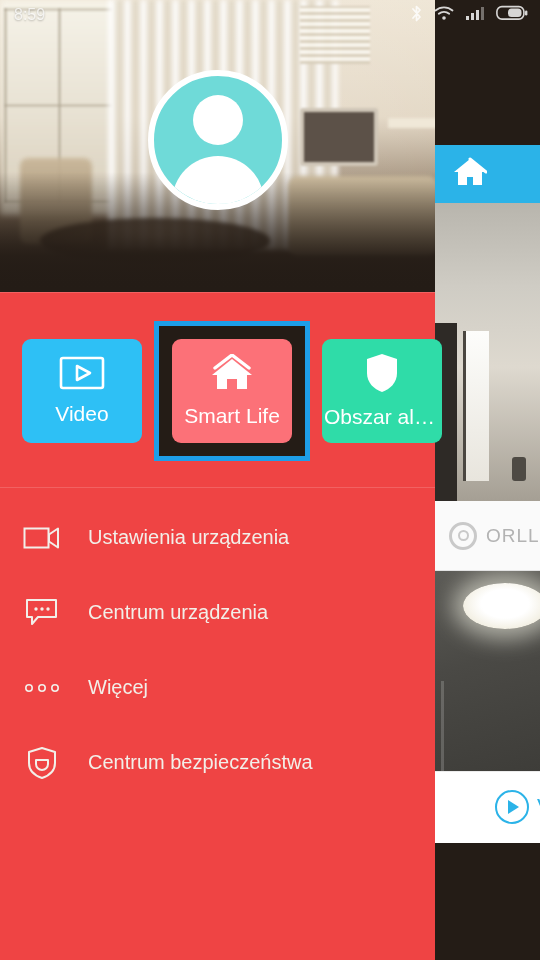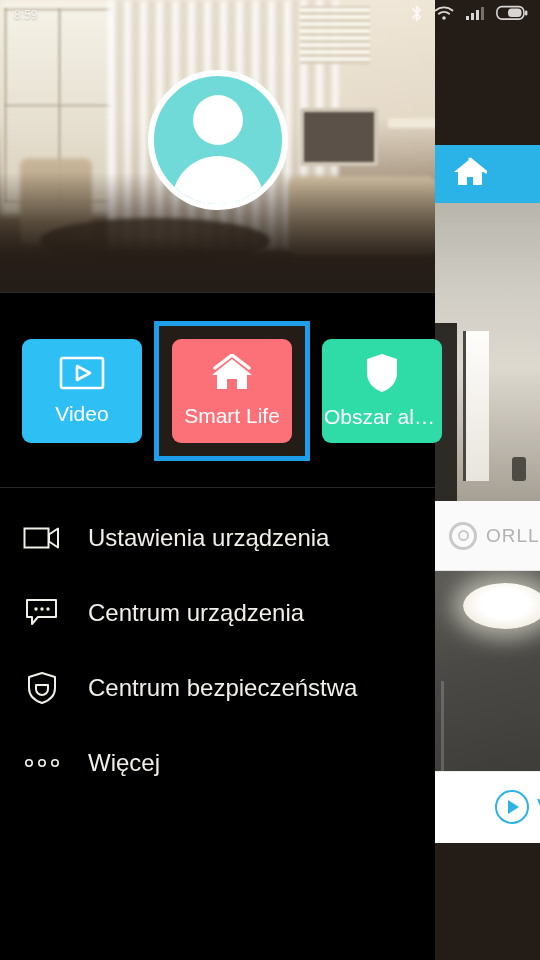--- a/index.html
+++ b/index.html
@@ -58,21 +58,21 @@
   .playcirc{
     width:34px; height:34px; border-radius:50%; border:2px solid #2bb3e8; flex:none;
     display:flex; align-items:center; justify-content:center;
   }
   .playcirc .tri{ width:0;height:0;border-left:11px solid #2bb3e8;border-top:7px solid transparent;border-bottom:7px solid transparent;margin-left:3px; }
   .playlabel{ color:#2bb3e8; font-size:22px; }
 
   
   .drawer{
     position:absolute; left:0; top:0; width:435px; height:960px;
-    background:#000000; z-index:5;
+    background:#ef4444; z-index:5;
   }
 
   
   .hdr{
     position:relative; height:292px; overflow:hidden;
     background:
       radial-gradient(circle at 78% 34%, rgba(255,255,255,.10), transparent 42%),
       linear-gradient(180deg,#efe6d6 0%,#e3d7c4 40%,#8a7660 72%,#3b2e23 92%,#241c16 100%);
   }
   .hdr .win{
@@ -149,21 +149,21 @@
     display:flex; flex-direction:column; align-items:center; justify-content:center; gap:12px;
   }
   .tile .label{ color:#ffffff; font-size:21px; white-space:nowrap; overflow:hidden;
                 text-overflow:ellipsis; max-width:116px; text-align:center; }
   .tile svg{ display:block; }
 
   
   .menu{ padding-top:12px; }
   .mrow{ display:flex; align-items:center; gap:26px; height:75px; padding-left:22px; }
   .mrow .ico{ width:40px; display:flex; align-items:center; justify-content:center; flex:none; }
-  .mrow .mlabel{ color:#f2efe9; font-size:24px; }
+  .mrow .mlabel{ color:#f2efe9; font-size:20px; }
 </style>
 </head>
 <body>
 
 <div id="screen">
 
   <div class="app-panel">
     <div class="app-topbar">
       <span>
         <svg width="34" height="30" viewBox="0 0 34 30">
@@ -281,44 +281,44 @@
             <circle cx="11" cy="11" r="1.7" fill="#f2efe9"></circle>
             <circle cx="17" cy="11" r="1.7" fill="#f2efe9"></circle>
             <circle cx="23" cy="11" r="1.7" fill="#f2efe9"></circle>
           </svg>
         </span>
         <span class="mlabel">Centrum urządzenia</span>
       </div>
 
       <div class="mrow">
         <span class="ico">
-          <svg width="32" height="34" viewBox="0 0 32 34">
-            <path d="M16 2 L29 6 L29 17 C29 26 22 30 16 32 C10 30 3 26 3 17 L3 6 Z" fill="none" stroke="#f2efe9" stroke-width="2" stroke-linejoin="round"></path>
-            <path d="M10 14 L10 18 A6 6 0 0 0 22 18 L22 14 Z" fill="none" stroke="#f2efe9" stroke-width="2" stroke-linejoin="round"></path>
-          </svg>
-        </span>
-        <span class="mlabel">Centrum bezpieczeństwa</span>
-      </div>
-
-      <div class="mrow">
-        <span class="ico">
           <svg width="38" height="12" viewBox="0 0 38 12">
             <circle cx="6" cy="6" r="3.2" fill="none" stroke="#f2efe9" stroke-width="1.6"></circle>
             <circle cx="19" cy="6" r="3.2" fill="none" stroke="#f2efe9" stroke-width="1.6"></circle>
             <circle cx="32" cy="6" r="3.2" fill="none" stroke="#f2efe9" stroke-width="1.6"></circle>
           </svg>
         </span>
         <span class="mlabel">Więcej</span>
       </div>
 
+      <div class="mrow">
+        <span class="ico">
+          <svg width="32" height="34" viewBox="0 0 32 34">
+            <path d="M16 2 L29 6 L29 17 C29 26 22 30 16 32 C10 30 3 26 3 17 L3 6 Z" fill="none" stroke="#f2efe9" stroke-width="2" stroke-linejoin="round"></path>
+            <path d="M10 14 L10 18 A6 6 0 0 0 22 18 L22 14 Z" fill="none" stroke="#f2efe9" stroke-width="2" stroke-linejoin="round"></path>
+          </svg>
+        </span>
+        <span class="mlabel">Centrum bezpieczeństwa</span>
+      </div>
+
     </div>
   </div>
 
   <div style="position:absolute;left:0;top:0;width:540px;height:30px;z-index:20;display:flex;align-items:center;justify-content:space-between;padding:0 12px 0 14px;">
-    <span style="color:rgba(255,255,255,.75);font-size:12px;text-shadow:0 1px 2px rgba(0,0,0,.25);">8:59</span>
+    <span style="color:rgba(255,255,255,.75);font-size:16px;text-shadow:0 1px 2px rgba(0,0,0,.25);">8:59</span>
     <span style="display:flex;align-items:center;gap:11px;opacity:.82;">
       <span>
         <svg width="13" height="19" viewBox="0 0 13 19">
           <path d="M3 5 L10 13 L6.5 16.5 L6.5 2.5 L10 6 L3 14" fill="none" stroke="#fff" stroke-width="1.7" stroke-linejoin="round" stroke-linecap="round"></path>
         </svg>
       </span>
       <span>
         <svg width="20" height="16" viewBox="0 0 20 16">
           <path d="M1.5 5.5 A13 13 0 0 1 18.5 5.5" fill="none" stroke="#fff" stroke-width="1.8" stroke-linecap="round"></path>
           <path d="M4.8 8.8 A8.5 8.5 0 0 1 15.2 8.8" fill="none" stroke="#fff" stroke-width="1.8" stroke-linecap="round"></path>

